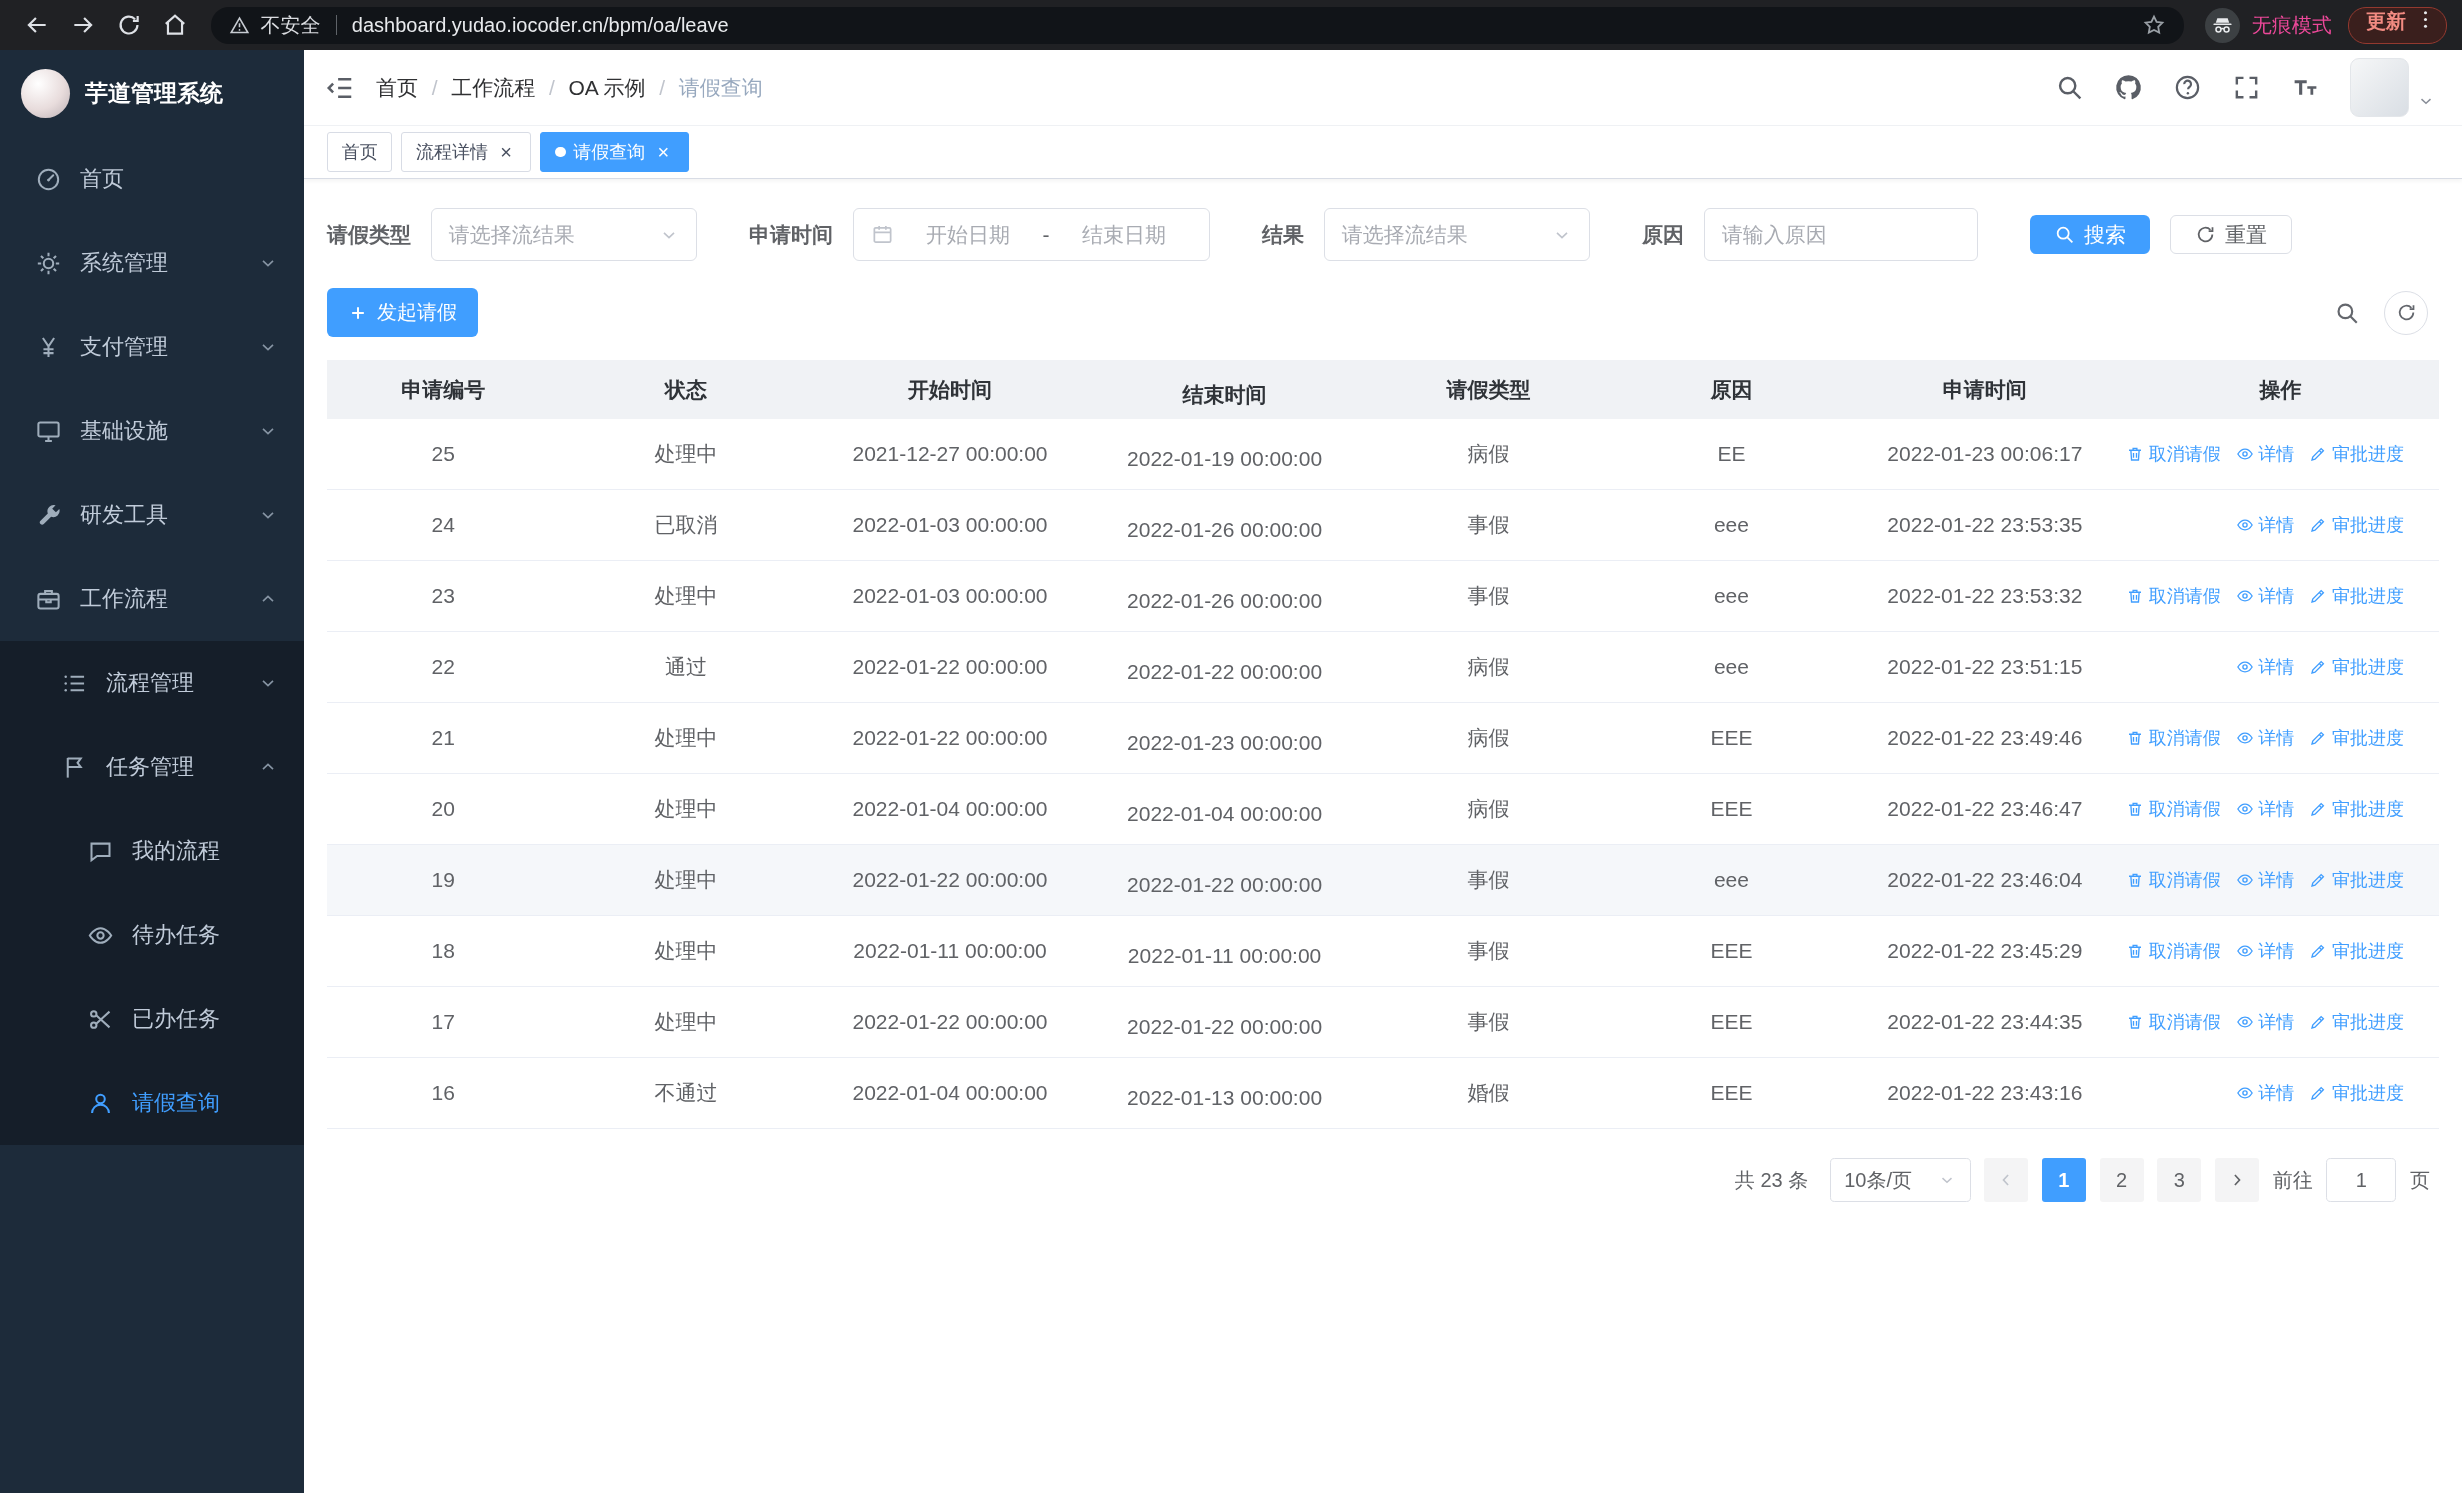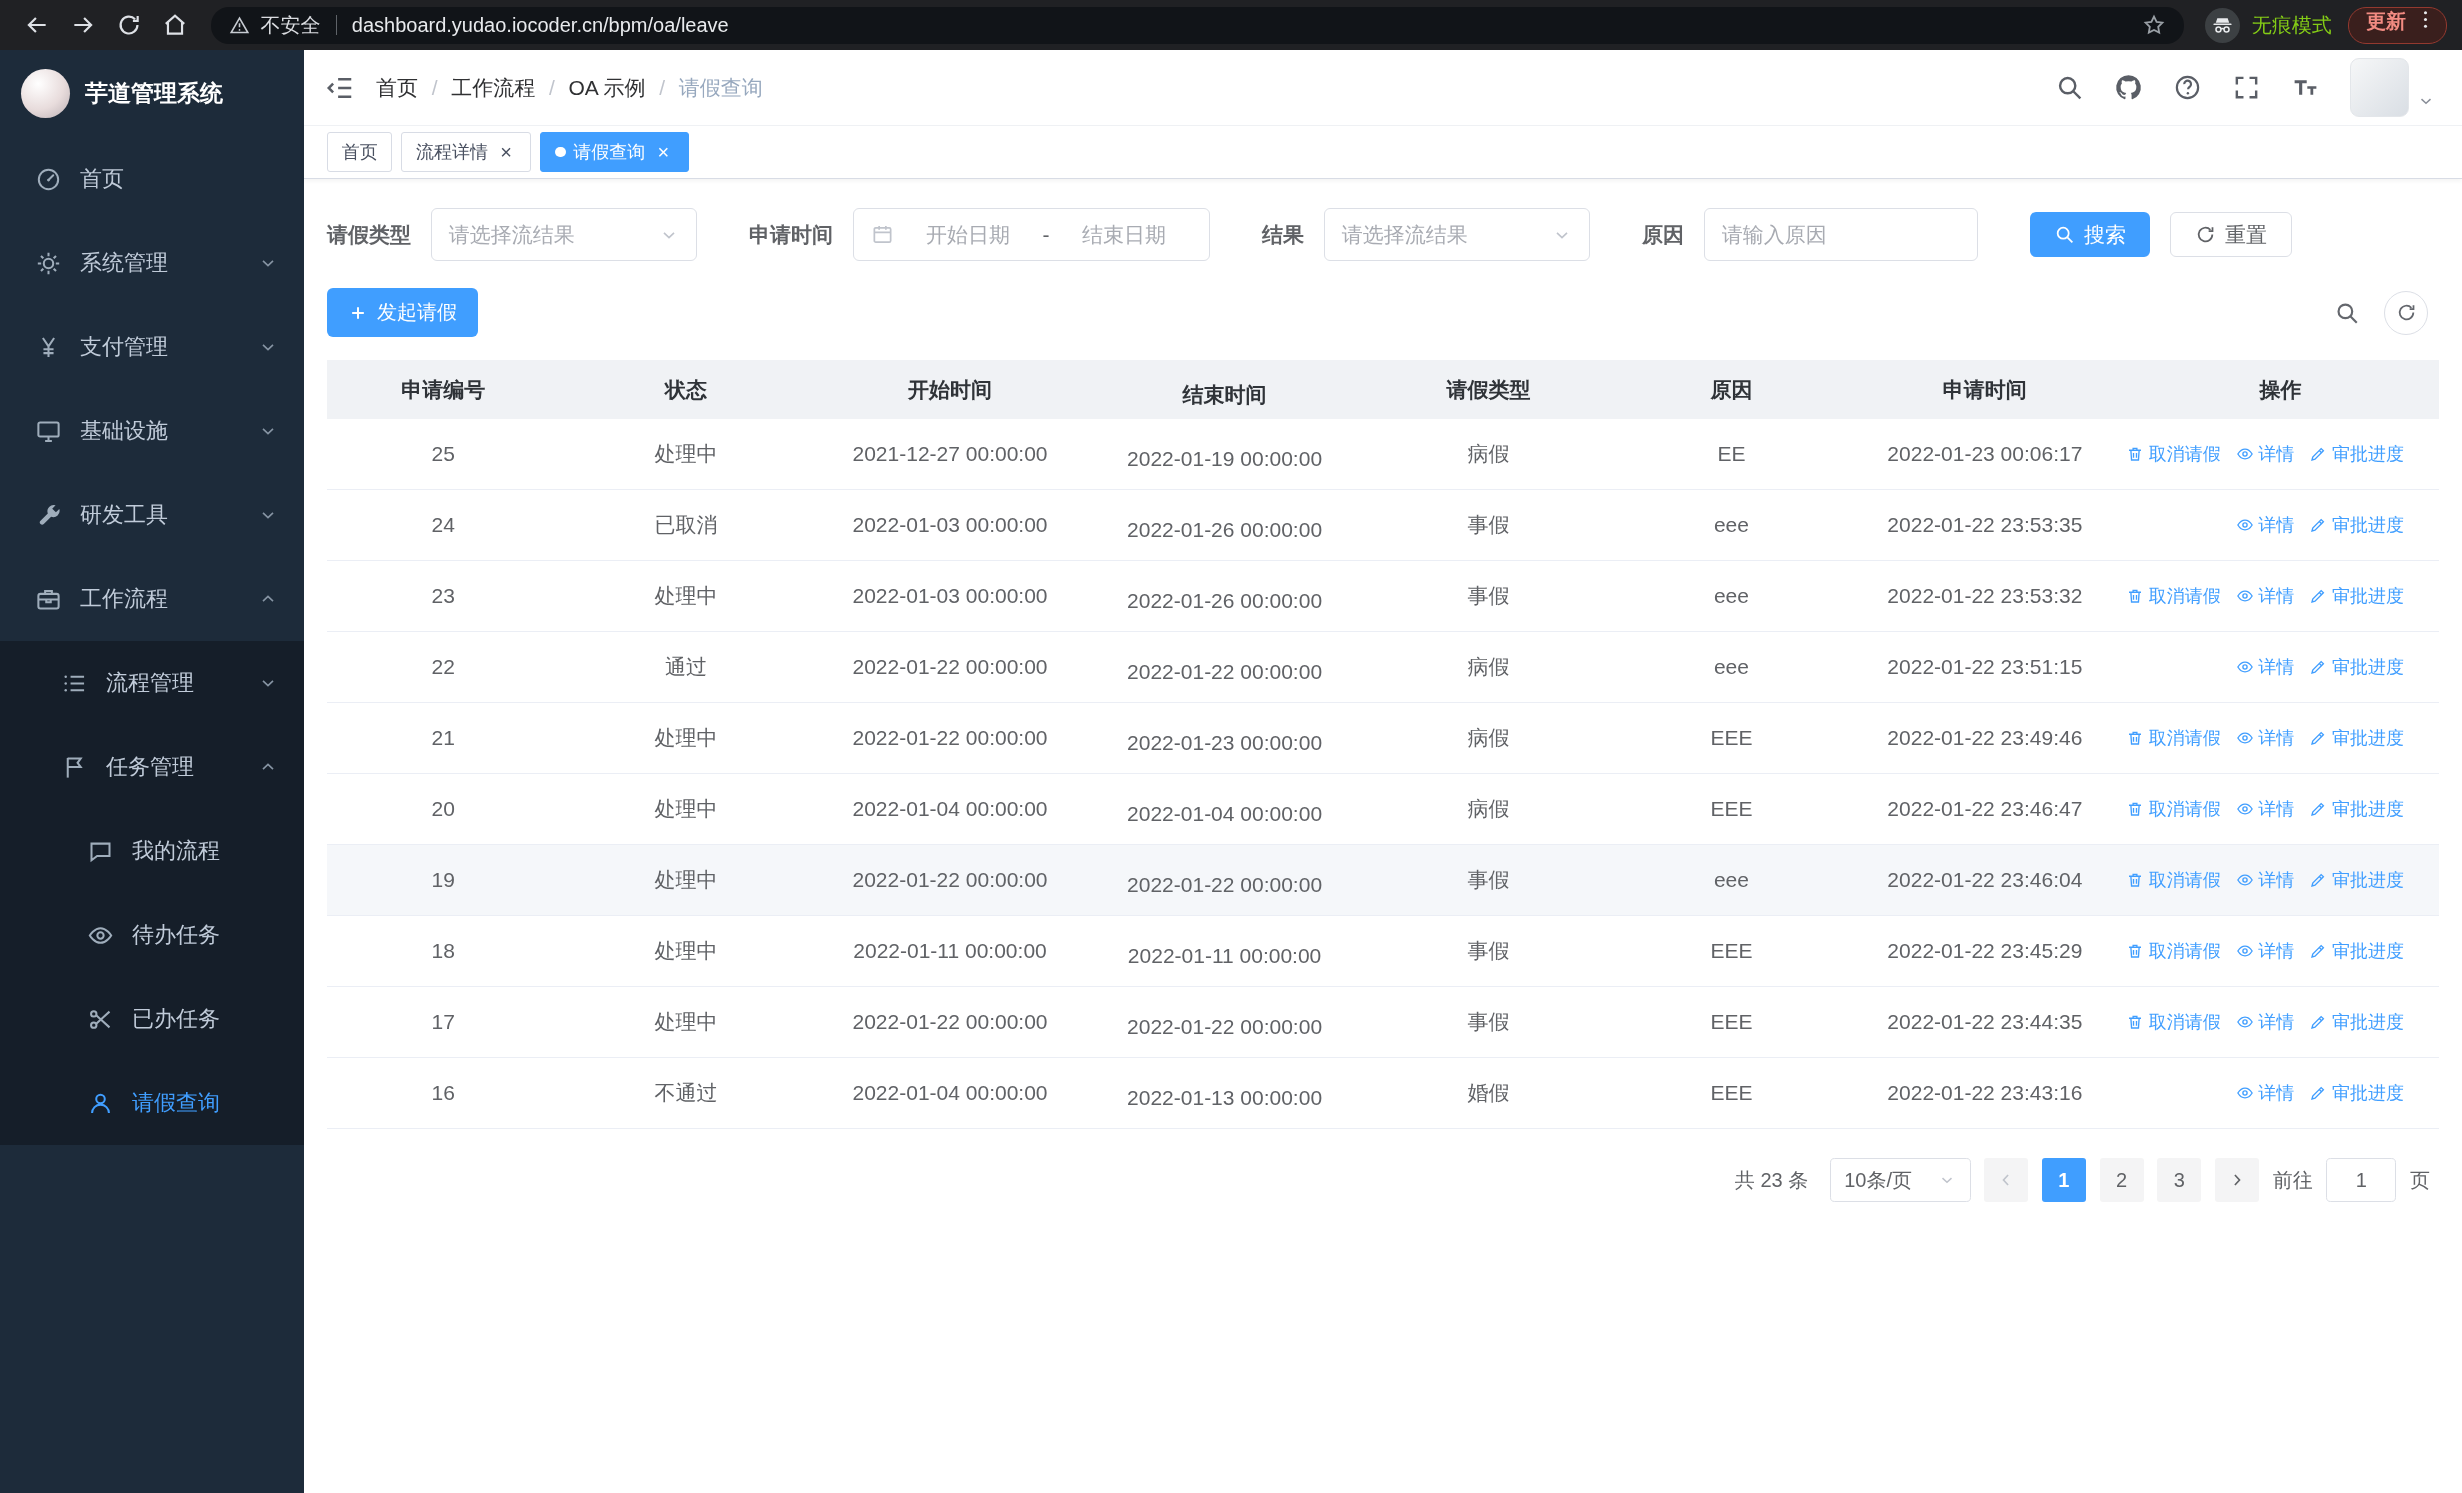--- a/index.html
+++ b/index.html
@@ -26,21 +26,21 @@
   .bicon .i{width:26px;height:26px;color:#dee1e6;}
   .omnibox{flex:1;height:37px;margin:0 12px;background:#111418;border-radius:18px;display:flex;align-items:center;padding:0 18px;gap:10.6px;min-width:0;}
   .omnibox .warn{width:21px;height:21px;color:#c7cbd1;}
   .sec-label{color:#dadce0;font-size:20px;white-space:nowrap;}
   .vdiv{width:0.8px;height:20px;background:#5f6368;margin:0 4.6px;}
   .url-text{color:#e8eaed;font-size:20px;white-space:nowrap;overflow:hidden;text-overflow:ellipsis;}
   .omnibox .star{width:24px;height:24px;color:#9aa0a6;margin-left:auto;cursor:pointer;}
   .browser-right{display:flex;align-items:center;gap:12px;padding-left:6px;}
   .incog-circle{width:35px;height:35px;border-radius:50%;background:#3c4043;display:flex;align-items:center;justify-content:center;}
   .incog-circle .i{width:23px;height:23px;color:#e8eaed;}
-  .incog-text{color:#84cc16;font-size:20px;margin-right:4.6px;white-space:nowrap;}
+  .incog-text{color:#ec4899;font-size:20px;margin-right:4.6px;white-space:nowrap;}
   .update-chip{height:37px;border-radius:18px;border:1.5px solid #93392f;background:#3a1f1d;display:flex;align-items:flex-start;gap:8px;padding:0 9px 0 16.7px;cursor:pointer;}
   .update-chip .upd{color:#f28b82;font-size:20px;font-weight:600;}
   .update-chip .kebab{width:23px;height:23px;color:#e8eaed;}
 
   
   .app{display:flex;height:1443px;}
 
   
   .sidebar{width:304px;flex:none;background:var(--sb-bg);display:flex;flex-direction:column;overflow:hidden;}
   .logo{height:87px;display:flex;align-items:center;gap:15px;padding-left:21px;flex:none;}
@@ -94,21 +94,21 @@
     display:flex;align-items:center;justify-content:space-between;padding:0 16.7px;font-size:21px;color:#a8abb2;cursor:pointer;}
   .select .chev{width:20px;height:20px;color:#c0c4cc;}
   .daterange{width:357px;height:53px;border:0.8px solid var(--border);border-radius:6px;background:#fff;
     display:flex;align-items:center;padding:0 16.7px;gap:6px;font-size:21px;color:#a8abb2;cursor:pointer;}
   .daterange .cal{width:23px;height:23px;color:#c0c4cc;}
   .daterange .ph{flex:1;text-align:center;white-space:nowrap;}
   .daterange .rsep{color:#606266;}
   input.text{width:274px;height:53px;border:0.8px solid var(--border);border-radius:6px;padding:0 16.7px;
     font-size:21px;color:#606266;outline:none;font-family:inherit;}
   input.text::placeholder{color:#a8abb2;}
-  .btn{height:45px;border:none;border-radius:6px;display:inline-flex;align-items:center;gap:9px;
+  .btn{height:39px;border:none;border-radius:6px;display:inline-flex;align-items:center;gap:9px;
     font-size:21px;padding:0 24px;cursor:pointer;font-family:inherit;white-space:nowrap;}
   .btn.primary{background:var(--accent);color:#fff;}
   .btn.plain{background:#fff;border:0.8px solid var(--border);color:var(--txt);}
   .btn .i{width:21px;height:21px;}
   .btn + .btn{margin-left:20px;}
 
   
   .toolbar-row{margin-top:27px;display:flex;align-items:center;}
   .btn.create{height:49px;font-size:20px;padding:0 21px;}
   .btn.create .i{width:20px;height:20px;}

